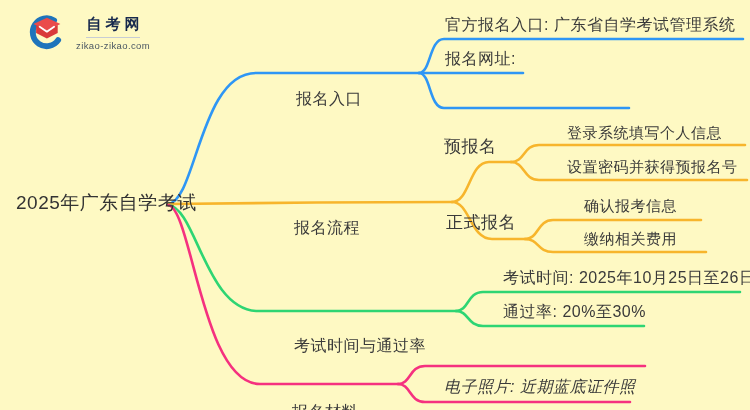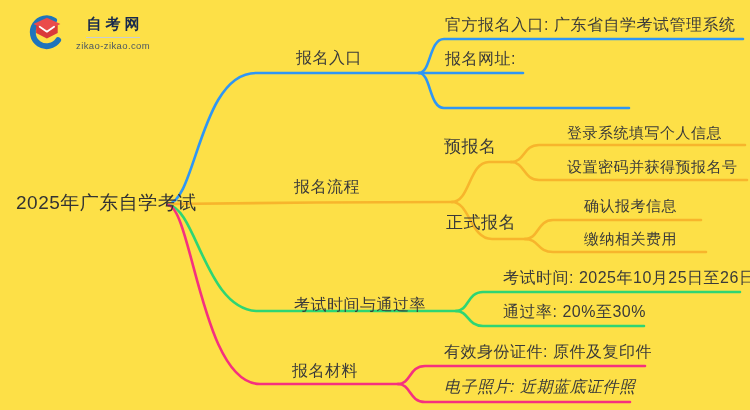--- a/index.html
+++ b/index.html
@@ -1,27 +1,27 @@
 <!DOCTYPE html>
 <html><head>
 <meta charset="utf-8">
 <style>
   html,body{margin:0;padding:0;background:#ffffff;}
   .stage{
-    position:relative;width:750px;height:410px;background:#fde047;overflow:hidden;
+    position:relative;width:750px;height:410px;background:#fef9c3;overflow:hidden;
     font-family:"Liberation Sans","DejaVu Sans",sans-serif;
   }
   .wires{position:absolute;left:0;top:0;width:750px;height:410px;}
   .wires path{fill:none;stroke-width:2.6;stroke-linecap:round;}
   .lbl{
     position:absolute;white-space:nowrap;color:#3a3a3a;line-height:1.15;
     letter-spacing:0.5px;cursor:default;
   }
   .lbl.root{font-size:19px;color:#333;}
-  .lbl.l1{font-size:16px;}
+  .lbl.l1{font-size:16px;margin-top:41px;}
   .lbl.l2{font-size:16px;}
   .lbl.mid{font-size:17px;}
   .lbl.l3{font-size:15px;}
   
   .logo{position:absolute;left:28px;top:14px;display:flex;align-items:center;}
   .logo-text{margin-left:12px;display:flex;flex-direction:column;align-items:center;}
   .logo-title{font-size:15px;font-weight:bold;color:#17294d;letter-spacing:4px;text-indent:4px;}
   .logo-divider{width:54px;height:1px;background:#c7ccd4;margin:3px 0 2px 0;}
   .logo-domain{font-size:9.5px;color:#4a5763;letter-spacing:0.4px;}
 </style>
@@ -84,16 +84,15 @@
   <div class="lbl l3" style="left:567px;top:158px;">设置密码并获得预报名号</div>
   <div class="lbl mid" style="left:446px;top:213px;">正式报名</div>
   <div class="lbl l3" style="left:584px;top:197px;">确认报考信息</div>
   <div class="lbl l3" style="left:584px;top:230px;">缴纳相关费用</div>
 
   <div class="lbl l1" style="left:294px;top:296px;">考试时间与通过率</div>
   <div class="lbl l2" style="left:503px;top:269px;">考试时间: 2025年10月25日至26日</div>
   <div class="lbl l2" style="left:503px;top:303px;">通过率: 20%至30%</div>
 
   <div class="lbl l1" style="left:292px;top:362px;">报名材料</div>
-  <div class="lbl l2" style="left:444px;top:343px;">有效身份证件: 原件及复印件</div>
   <div class="lbl l2" style="left:444px;top:378px;font-style:italic;">电子照片: 近期蓝底证件照</div>
 
 </div>
 
 </body></html>

